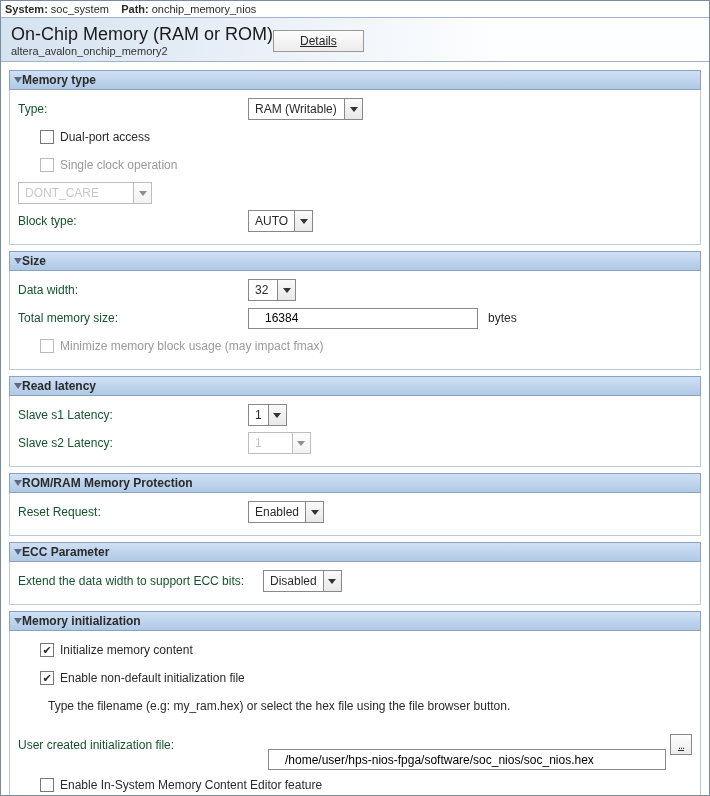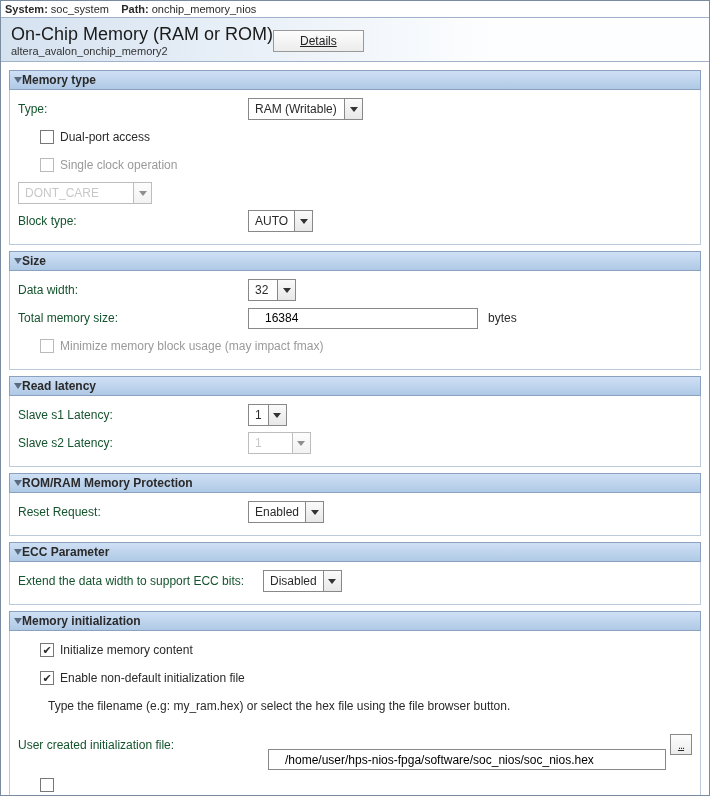--- a/index.html
+++ b/index.html
@@ -205,20 +205,21 @@
           <span>Enable non-default initialization file</span>
         </div>
         <div class="note">Type the filename (e.g: my_ram.hex) or select the hex file using the file browser button.</div>
         <div class="row">
           <div class="lbl" style="min-width:250px">User created initialization file:</div>
           <input type="text" class="txt" style="flex: 1 1 0%; margin-top: 30px;" value="/home/user/hps-nios-fpga/software/soc_nios/soc_nios.hex">
           <div class="browse-btn">...</div>
         </div>
         <div class="row indent">
           <span class="chk"></span>
+          <span>Enable In-System Memory Content Editor feature</span>
         </div>
         <div class="row">
           <input type="text" class="txt" style="width: 380px; color: rgb(154, 154, 154);" disabled="" value="NONE">
         </div>
       </div>
     </div>
 
   </div>
 </div>
 

